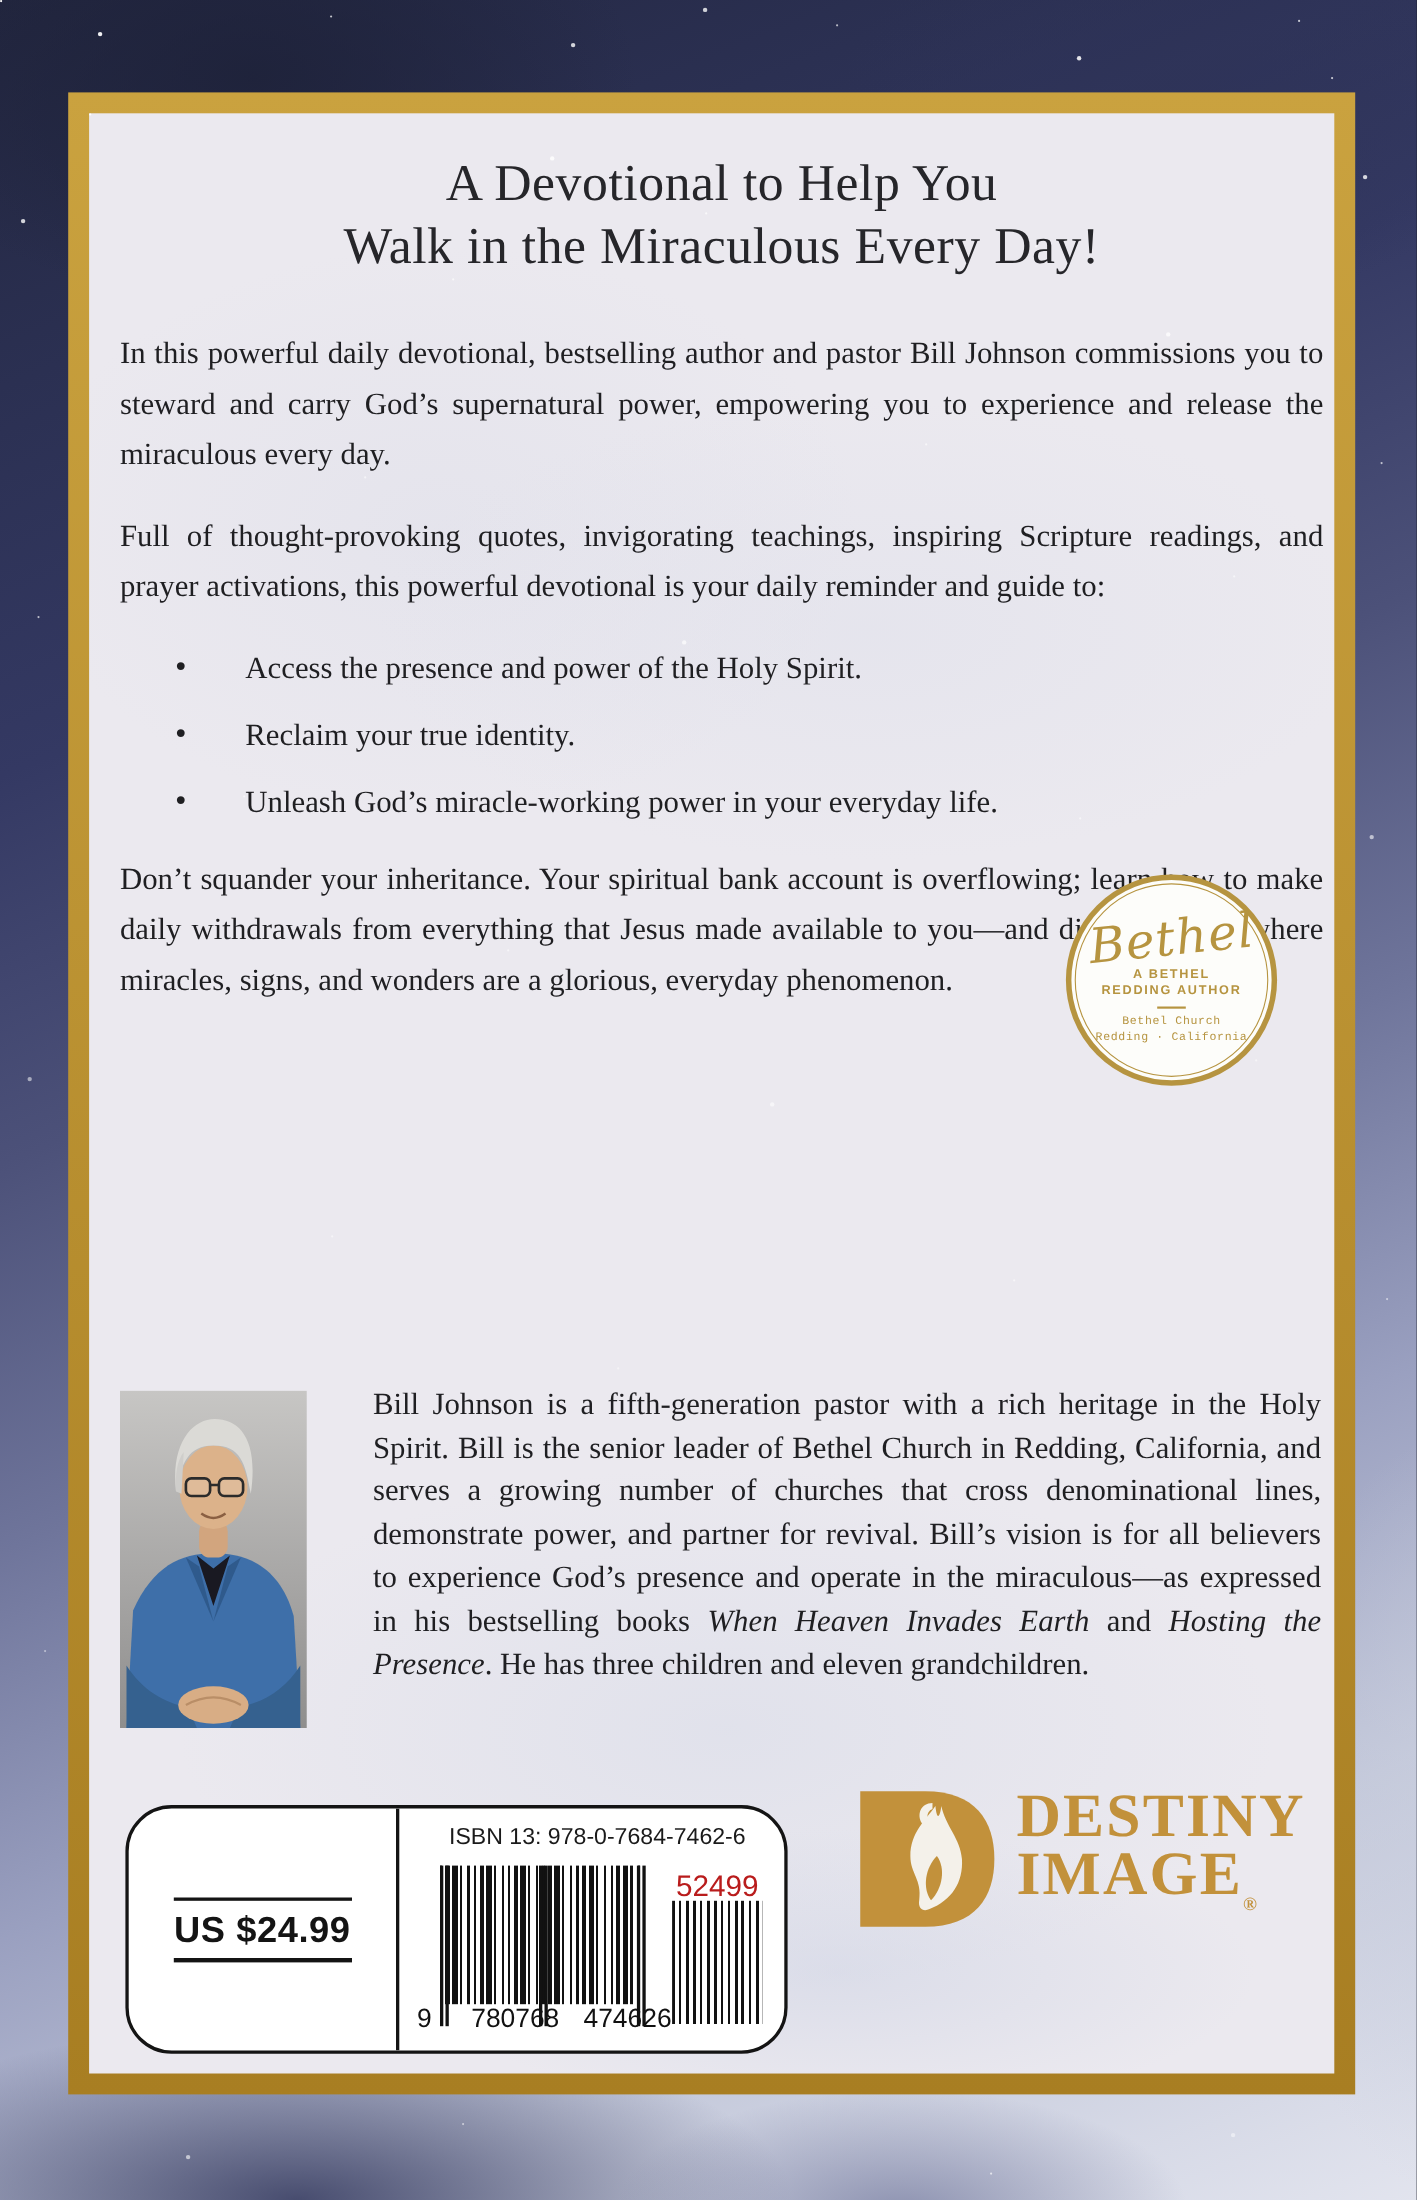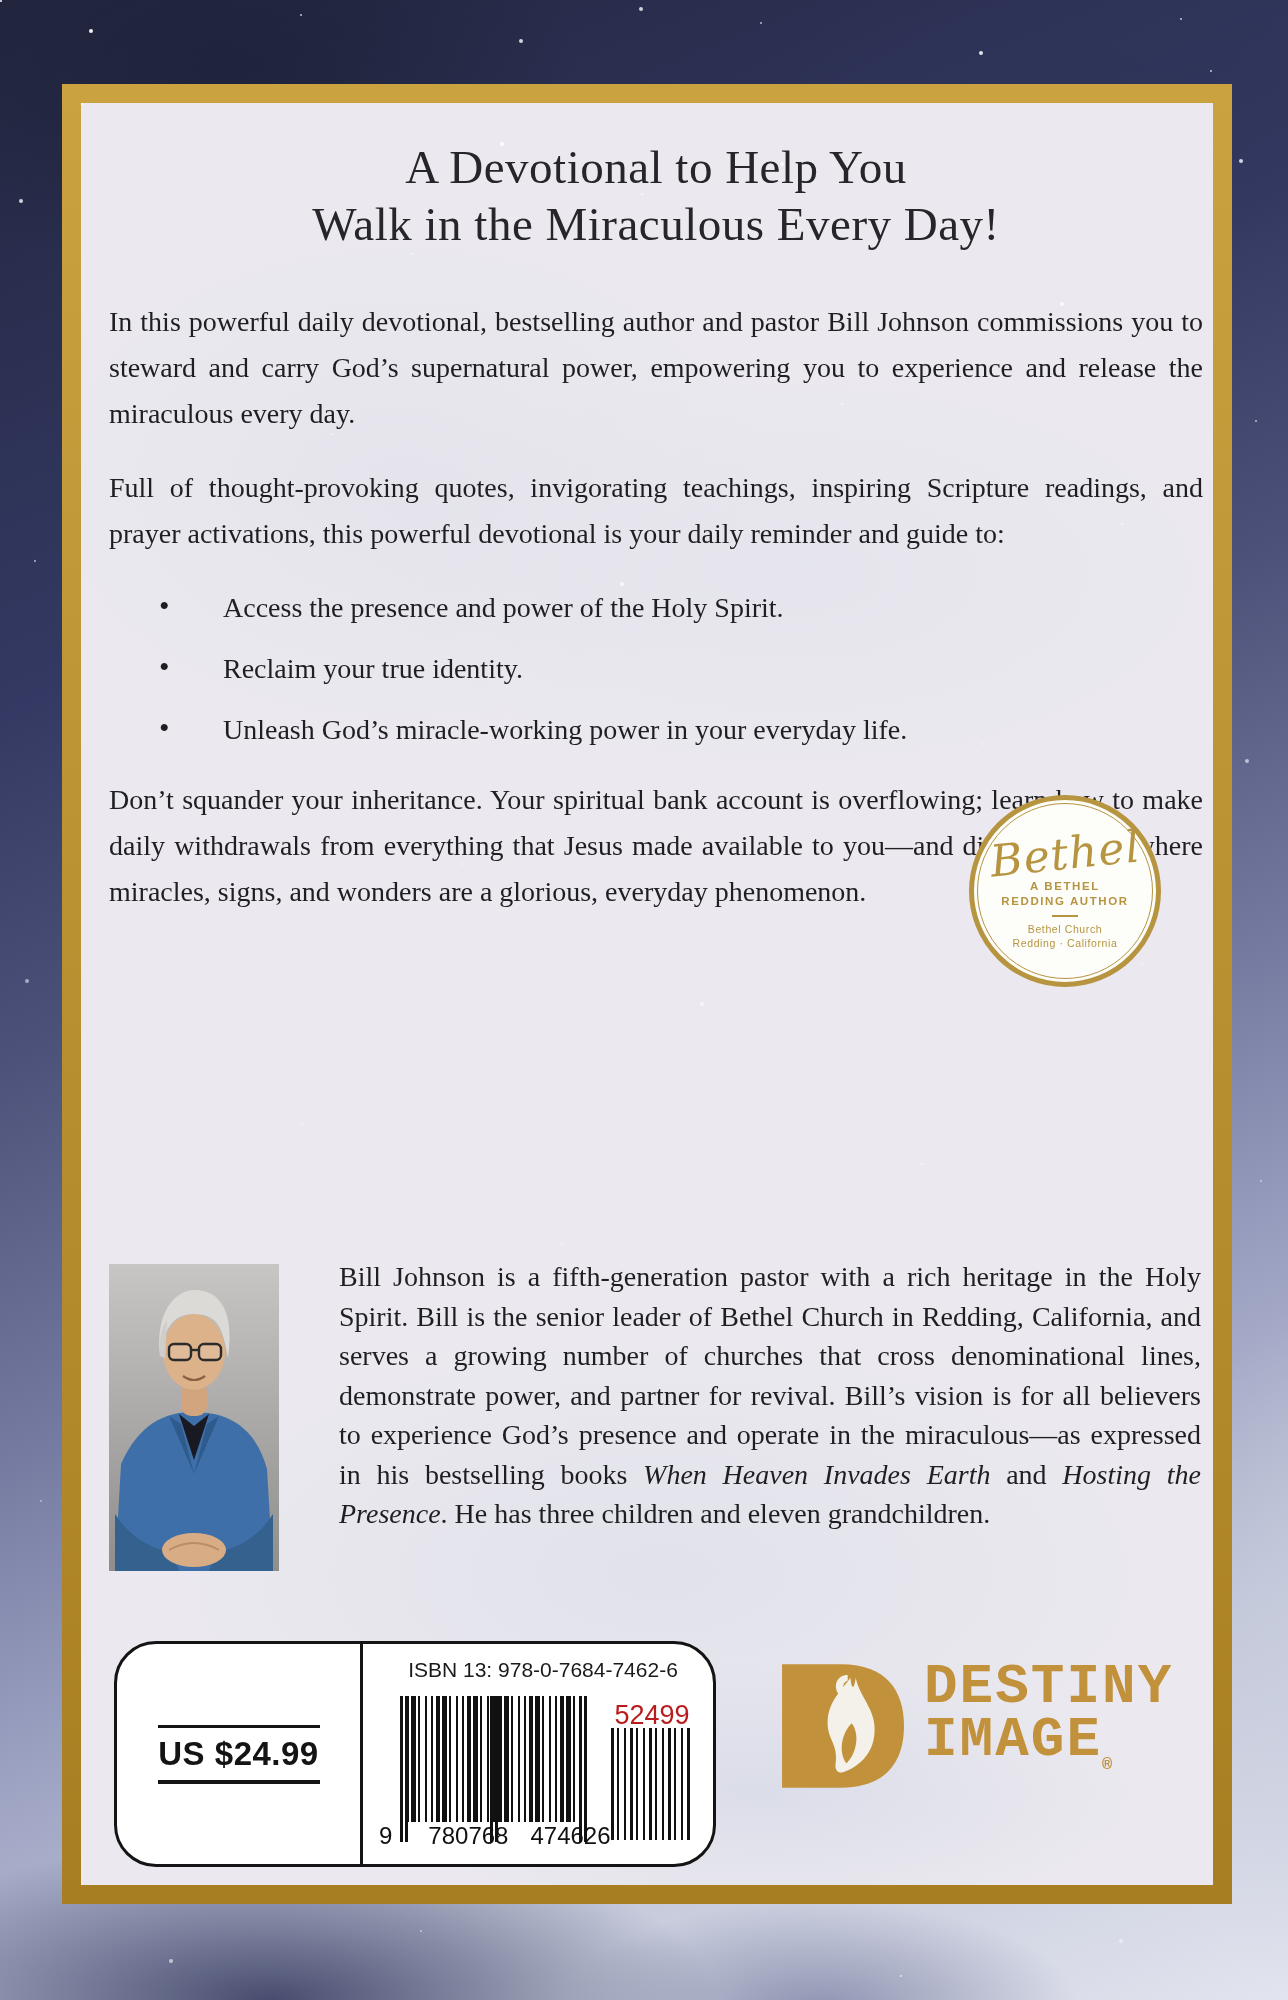--- a/index.html
+++ b/index.html
@@ -51,21 +51,21 @@
   .copy li::before{content:"•";position:absolute;left:0;top:-2px;font-size:30px;color:#1f1f22;}
   
   .seal{position:absolute;left:888px;top:692px;width:192px;height:192px;border-radius:50%;
     background:#fdfdfa;border:5px solid #b69440;box-sizing:border-box;
     display:flex;flex-direction:column;align-items:center;justify-content:center;text-align:center;color:#b69440;}
   .seal::after{content:"";position:absolute;inset:3px;border:1.5px solid #b69440;border-radius:50%;}
   .seal .script{font-family:"DejaVu Serif", serif;font-style:italic;font-size:44px;line-height:46px;
     transform:rotate(-6deg);letter-spacing:1px;margin-top:-2px;}
   .seal .tag{font-family:"Liberation Sans", sans-serif;font-weight:bold;font-size:11.5px;letter-spacing:1.6px;line-height:15px;margin-top:2px;}
   .seal .divider{width:26px;height:2px;background:#b69440;margin:6px 0 5px 0;}
-  .seal .small{font-family:Liberation Sans, sans-serif;font-size:10.5px;letter-spacing:.6px;line-height:14px;}
+  .seal .small{font-family:Liberation Mono, monospace;font-size:10.5px;letter-spacing:.6px;line-height:14px;}
   
   .photo{position:absolute;left:28px;top:1161px;width:170px;height:307px;overflow:hidden;}
   .bio{position:absolute;left:258px;top:1154px;width:862px;color:#1f1f22;font-size:28px;line-height:39.5px;text-align:justify;}
   .bio .it{font-style:italic;}
   
   .retail{position:absolute;left:33px;top:1538px;width:602px;height:226px;background:#fff;
     border:3px solid #141414;border-radius:42px;box-sizing:border-box;overflow:hidden;
     font-family:"Liberation Sans", sans-serif;color:#141414;}
   .retail .vdiv{position:absolute;left:243px;top:0;width:3px;height:100%;background:#141414;}
   .price-cell{position:absolute;left:0;top:0;width:243px;height:100%;display:flex;flex-direction:column;align-items:center;justify-content:center;}
@@ -76,21 +76,21 @@
   .barcode-main{position:absolute;left:283px;top:52px;width:184px;height:126px;
     background:repeating-linear-gradient(90deg,#111 0 2px,#fff 2px 5px,#111 5px 9px,#fff 9px 11px,#111 11px 16px,#fff 16px 18px,#111 18px 20px,#fff 20px 25px,#111 25px 27px,#fff 27px 31px);}
   .guard{position:absolute;top:52px;width:2.5px;height:146px;background:#111;}
   .g1{left:283px;} .g2{left:288px;} .g3{left:373px;} .g4{left:378px;} .g5{left:462px;} .g6{left:467px;}
   .digits{position:absolute;left:258px;top:178px;width:230px;display:flex;font-size:24px;color:#111;}
   .digits .d9{margin-left:4px;} .digits .dm{margin-left:36px;} .digits .dr{margin-left:22px;}
   .addon-label{position:absolute;left:492px;top:56px;width:86px;text-align:center;font-size:27px;color:#b91c1c;}
   .barcode-addon{position:absolute;left:494px;top:84px;width:82px;height:112px;
     background:repeating-linear-gradient(90deg,#111 0 3px,#fff 3px 6px,#111 6px 8px,#fff 8px 13px,#111 13px 15px,#fff 15px 19px);}
   
-  .publisher{position:absolute;left:693px;top:1556px;width:452px;font-family:Liberation Mono, monospace;}
+  .publisher{position:absolute;left:693px;top:1520px;width:452px;font-family:Liberation Serif, serif;}
   .pub-row{display:flex;align-items:flex-start;}
   .dflame{width:134px;height:134px;flex:0 0 auto;}
   .pub-name{margin-left:16px;color:#c2913b;font-weight:bold;font-size:56px;line-height:53px;letter-spacing:2px;margin-top:2px;}
   .reg{font-size:17px;vertical-align:-14px;letter-spacing:0;font-weight:bold;}
   .website{margin-top:16px;text-align:center;color:#c2913b;font-weight:bold;font-size:22px;letter-spacing:5.5px;}
 </style>
 </head>
 <body>
 
 <div class="canvas">

